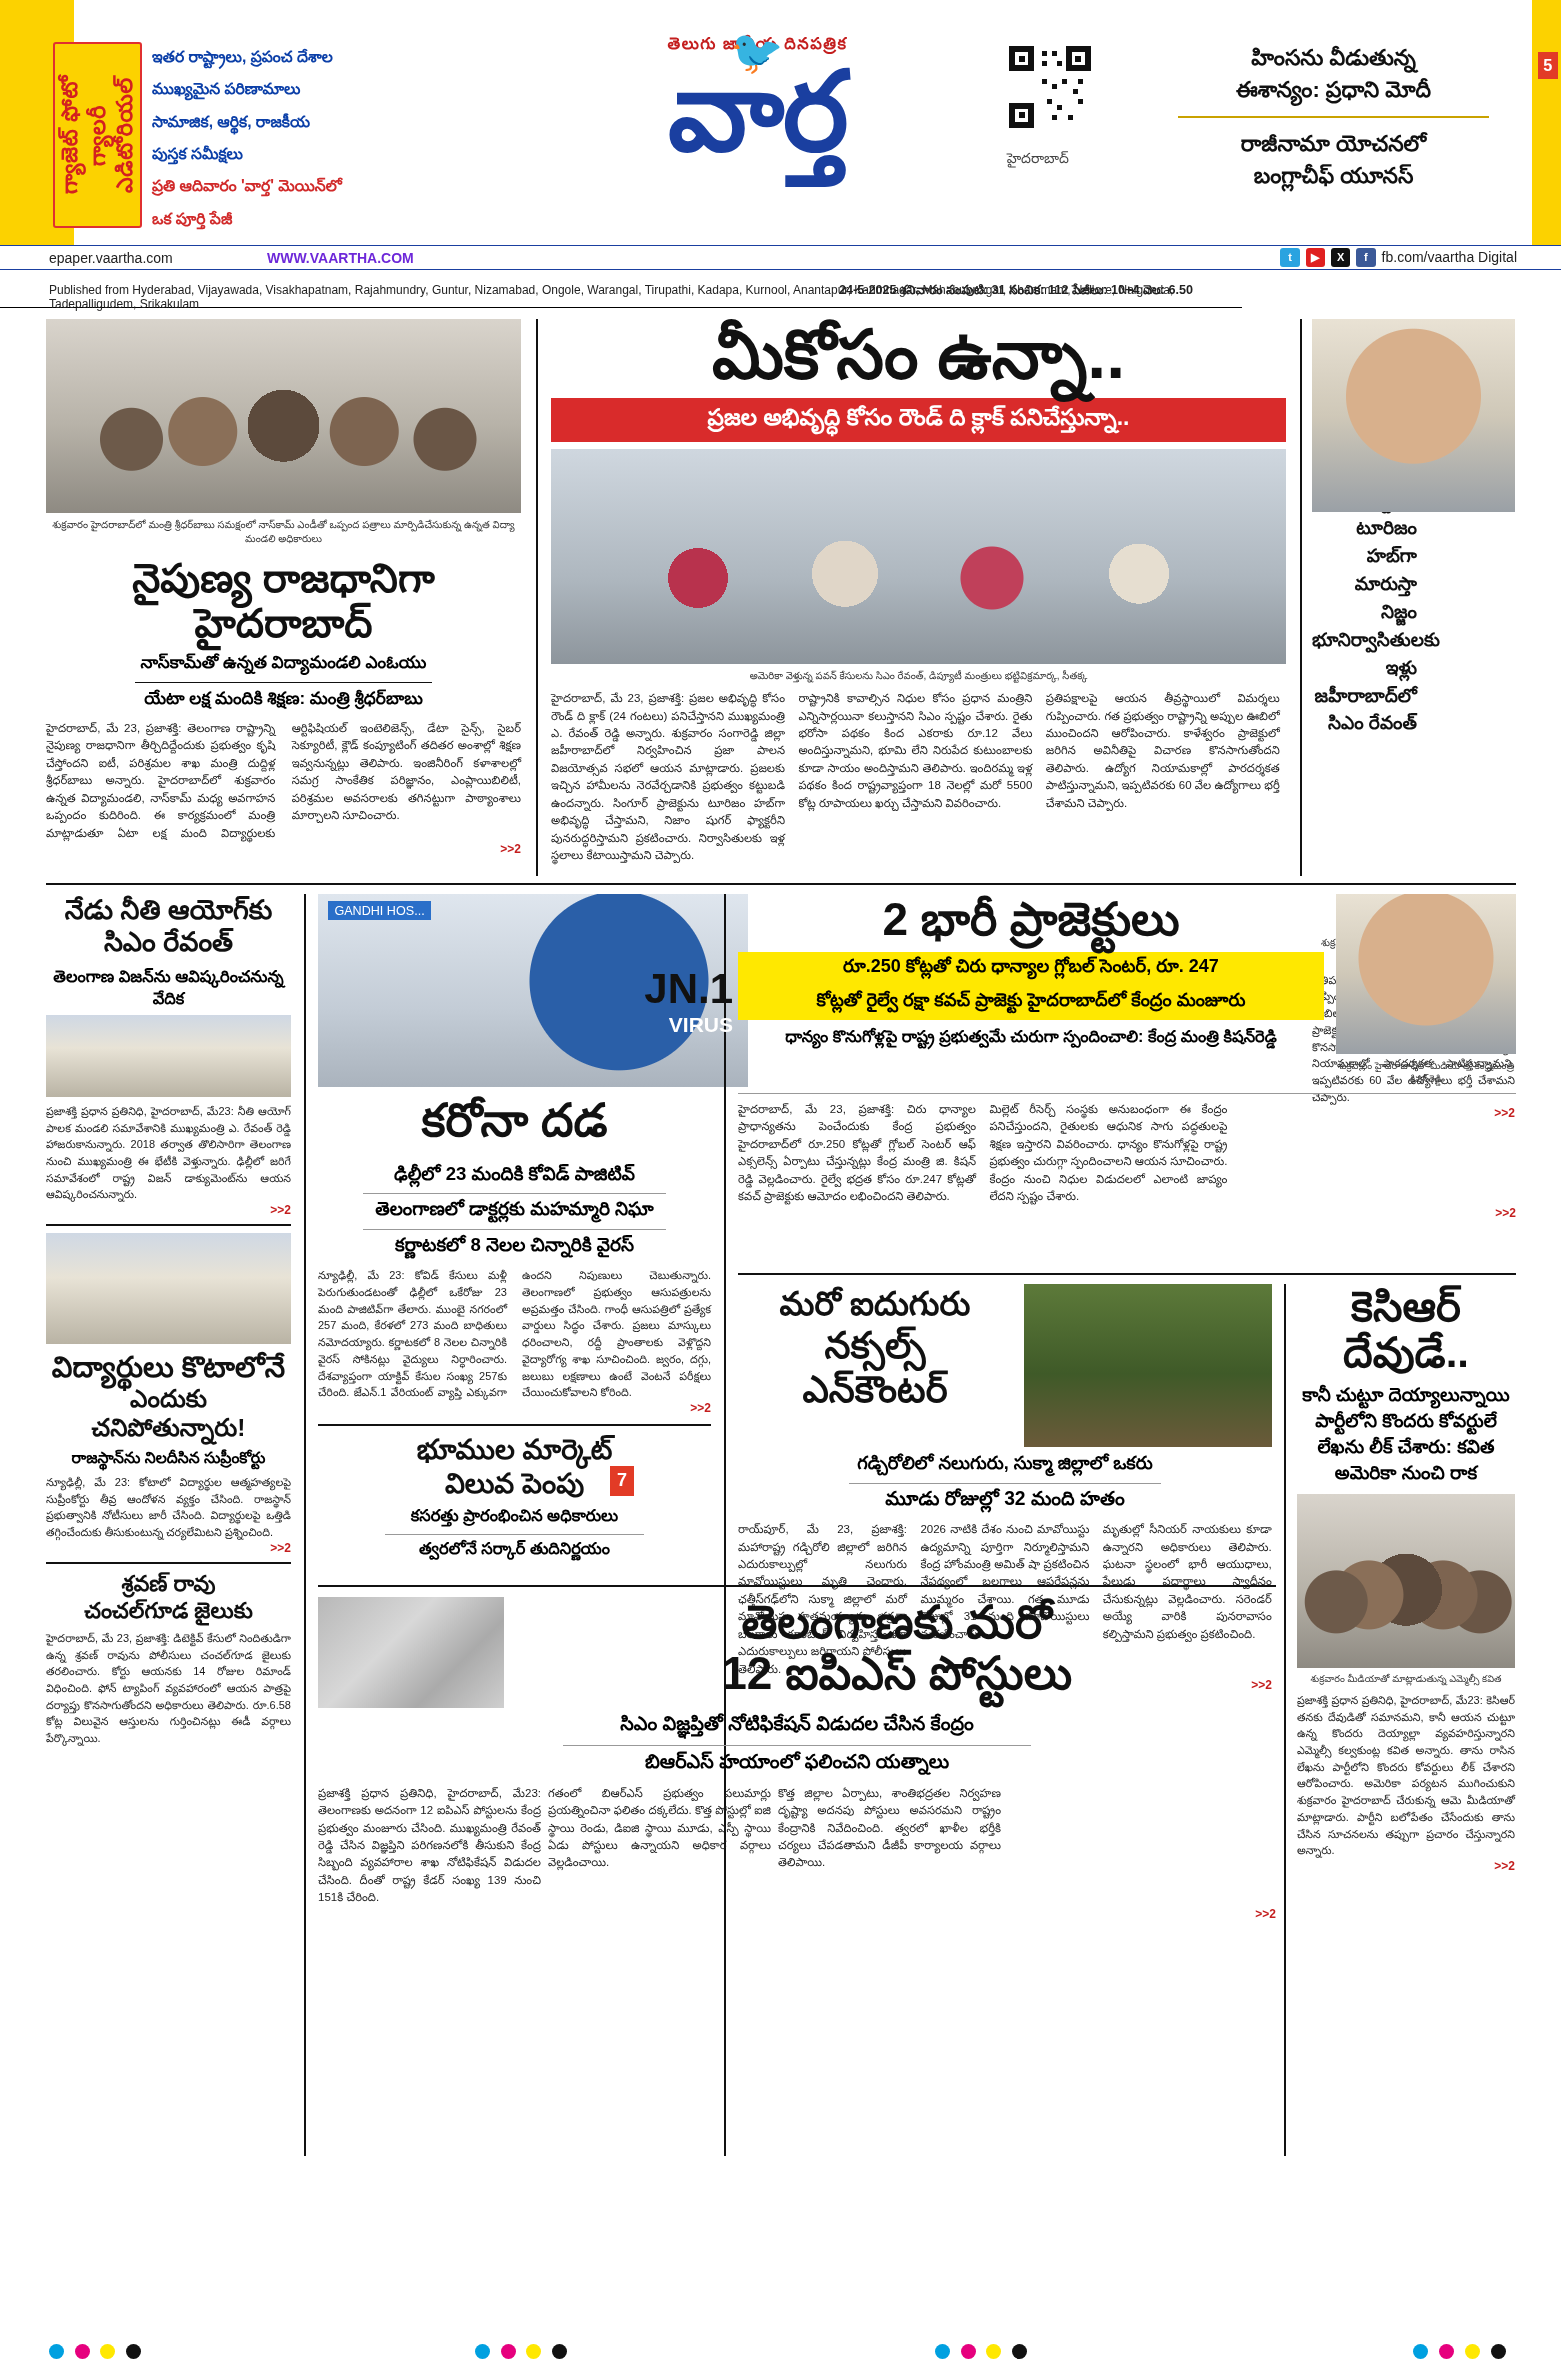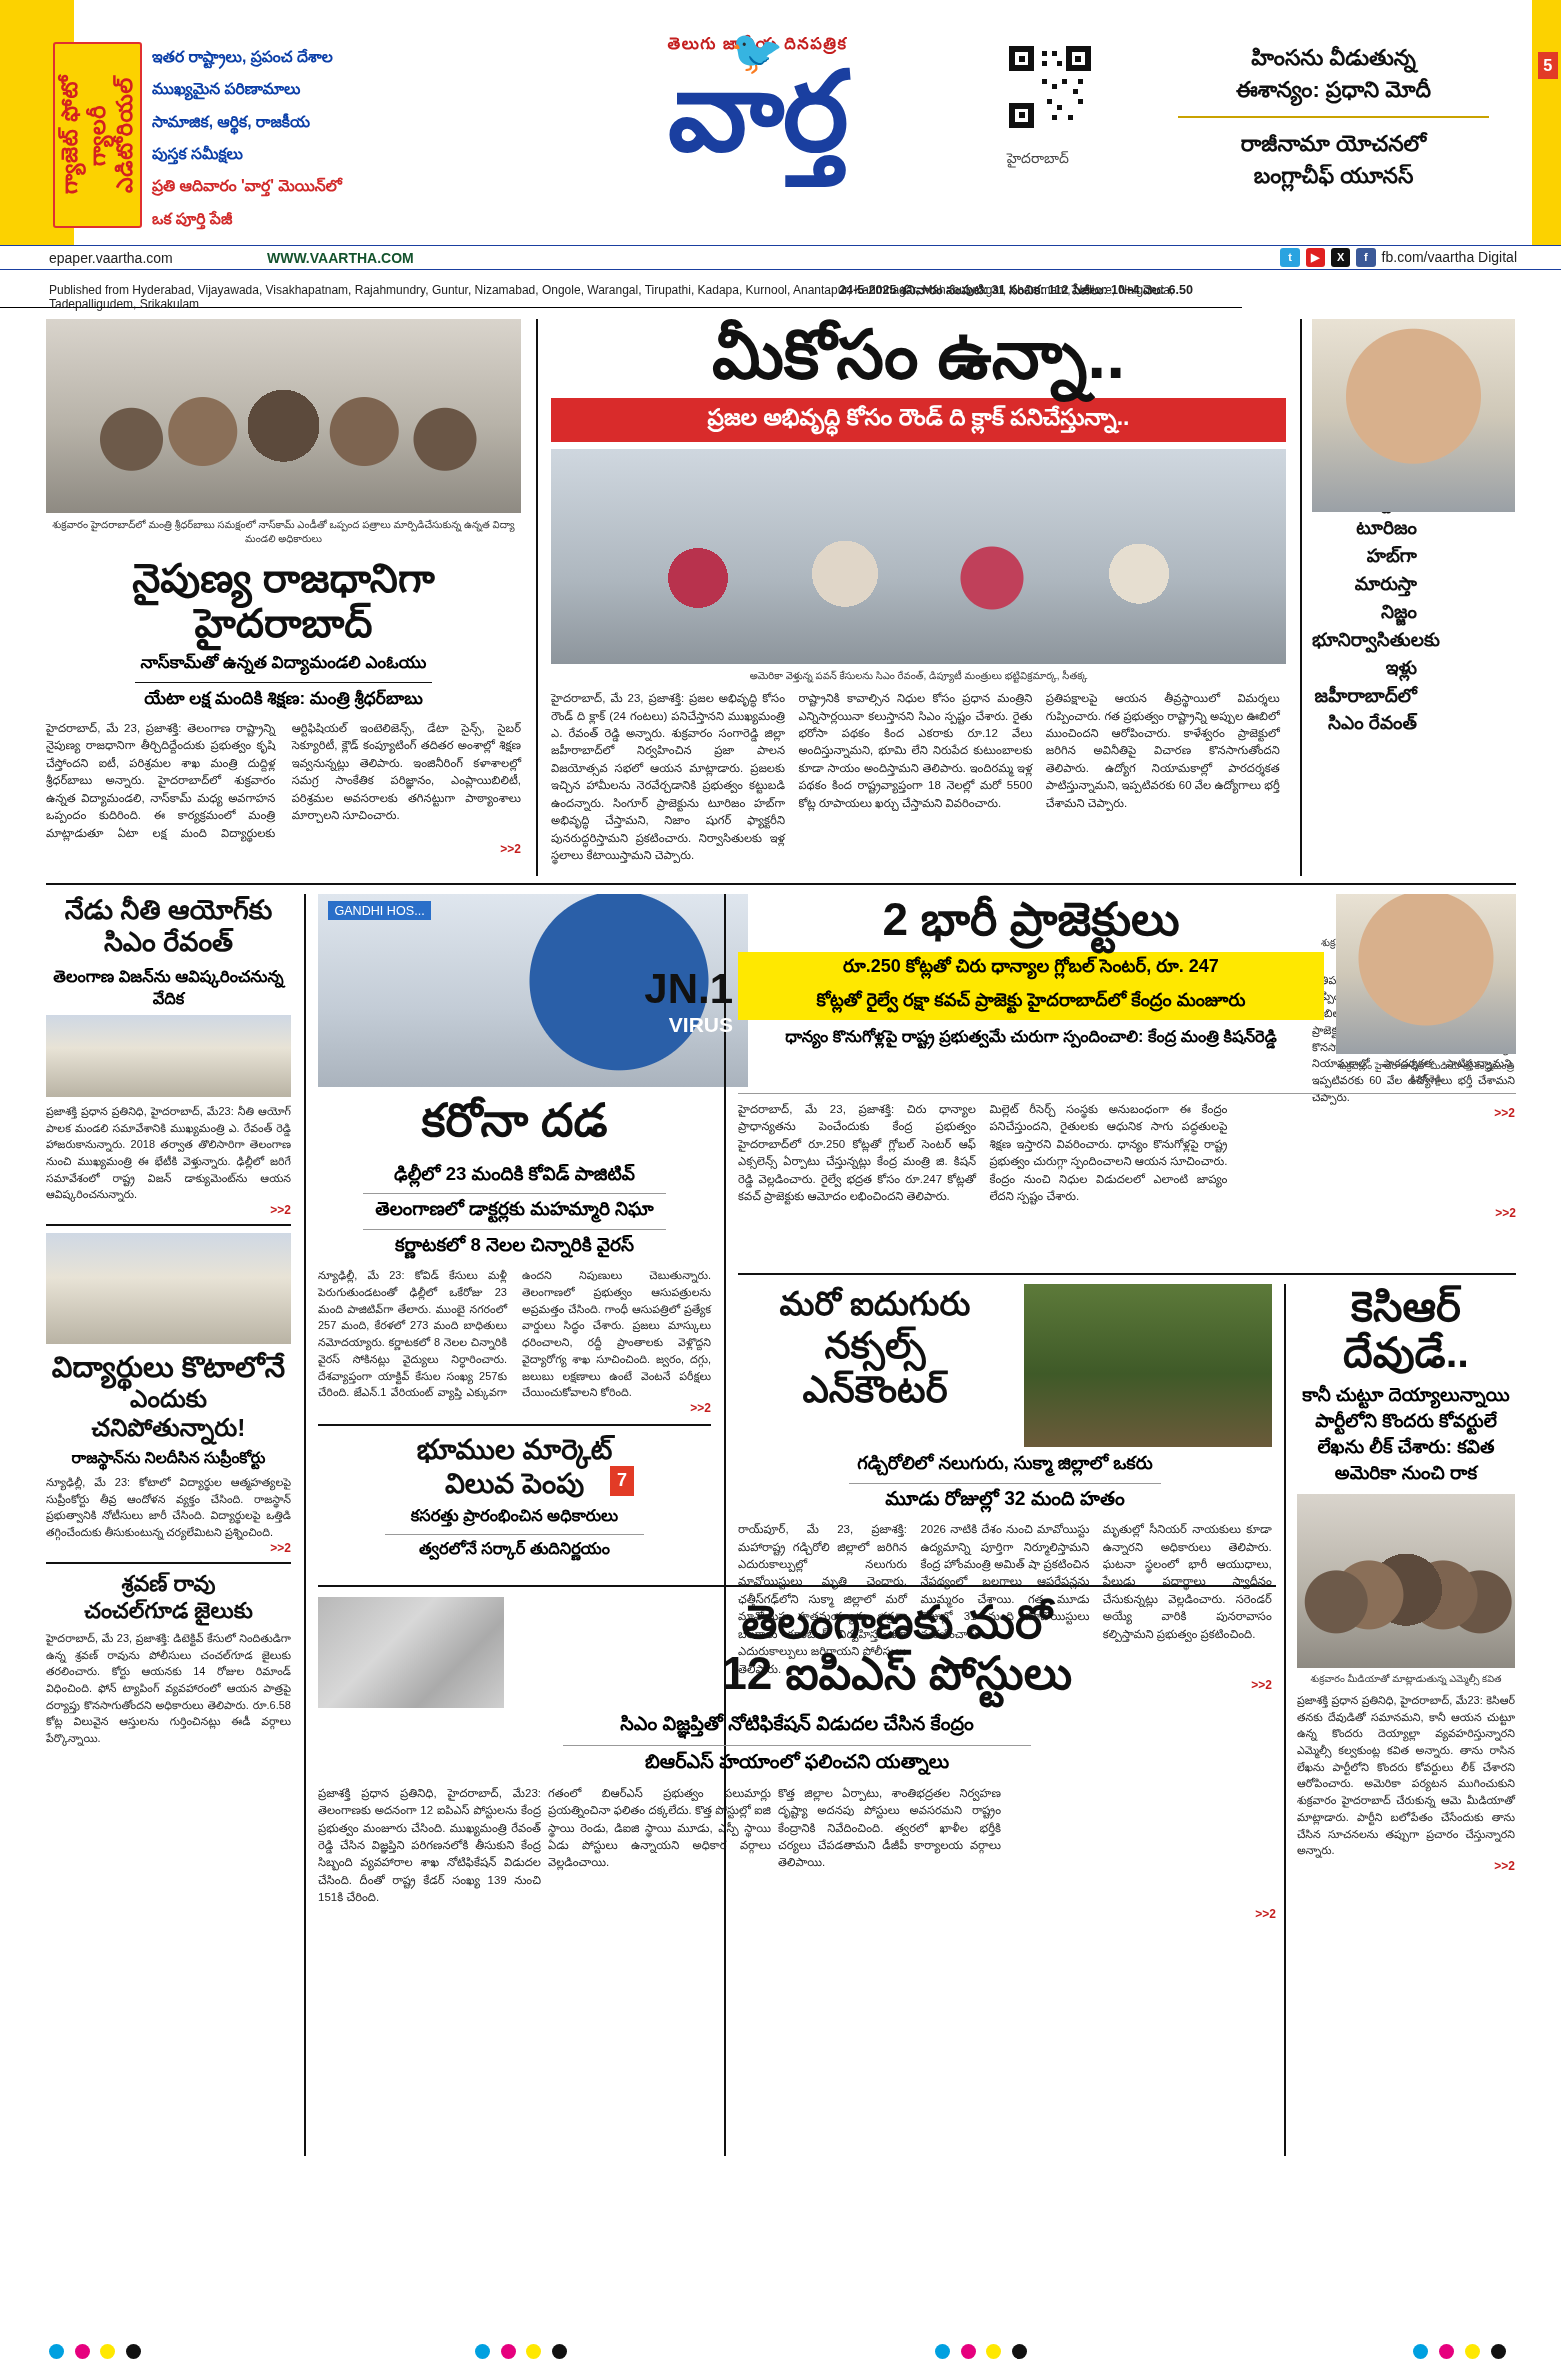--- a/index.html
+++ b/index.html
@@ -57,21 +57,21 @@
   .pagebadge {
     position:absolute; right:4.5px; top:52px; width:19.3px; height:27px; background:#e23b26;
     color:#fff; font-size:16.3px; font-weight:bold; display:flex; align-items:center; justify-content:center;
   }
 
   .epaper-line {
     position:absolute; left:0; top:245px; width:1562px; height:25px;
     border-top:1.5px solid #1a3fa0; border-bottom:1.5px solid #1a3fa0; background:#fff;
   }
   .epaper-line .l { position:absolute; left:49px; top:3.7px; font-size:14px; color:#222; }
-  .epaper-line .c { position:absolute; left:267px; top:3.7px; font-size:14px; color:#14532d; font-weight:bold;}
+  .epaper-line .c { position:absolute; left:267px; top:3.7px; font-size:14px; color:#6d28d9; font-weight:bold;}
   .epaper-line .social { position:absolute; right:45px; top:1.5px; font-size:14px; color:#222; display:flex; gap:6px; align-items:center;}
   .sicon { width:19.3px; height:19.3px; border-radius:3px; display:inline-block; color:#fff; font-size:11px; text-align:center; line-height:19.3px; font-weight:bold;}
 
   .dateline {
     position:absolute; left:0; top:281px; width:1242px; height:27px;
     border-bottom:1.5px solid #000;
   }
   .dateline .cities { position:absolute; left:49px; top:1.5px; font-size:12px; color:#222; }
   .dateline .date { position:absolute; right:49px; top:1.5px; font-size:12.6px; color:#222; font-weight:bold;}
 

